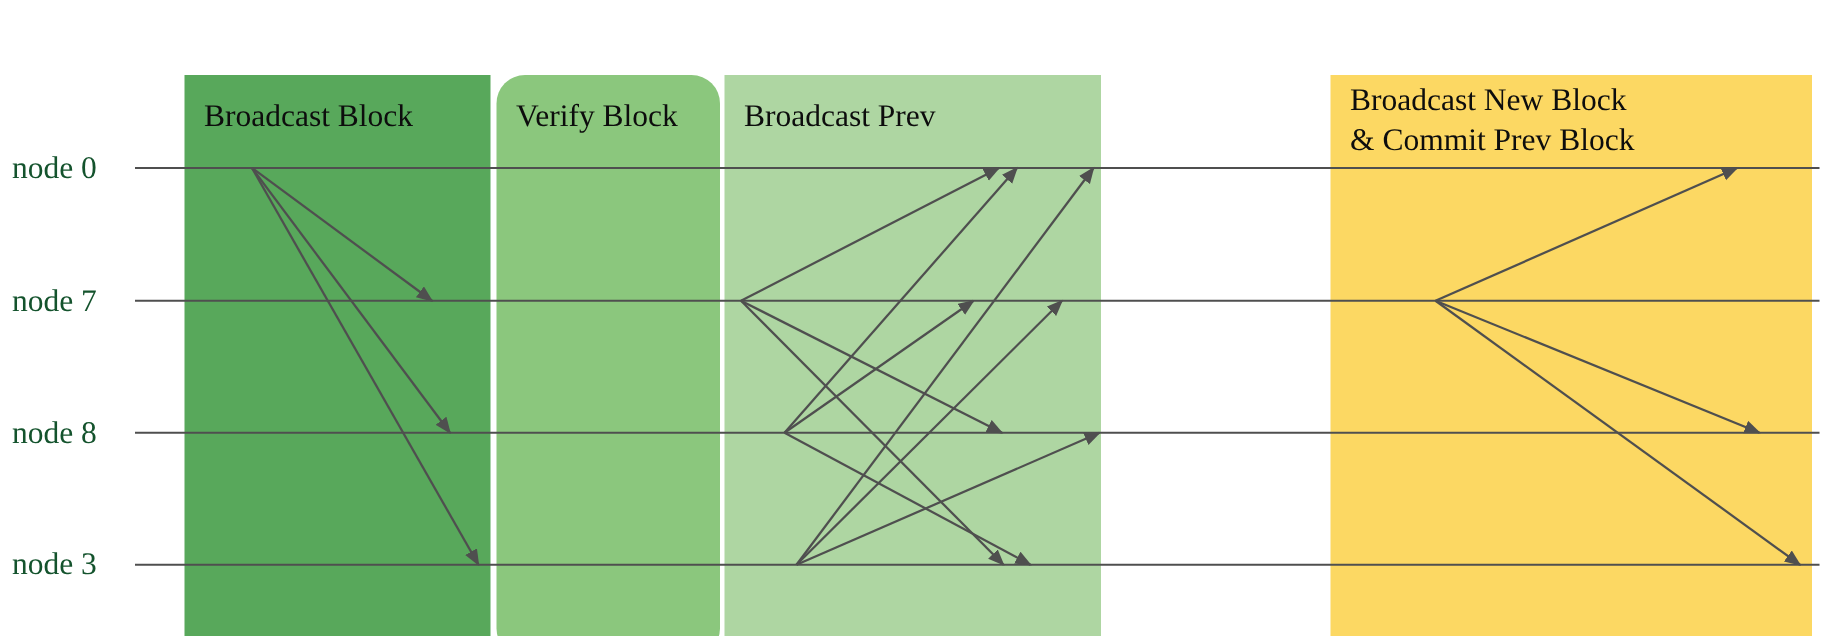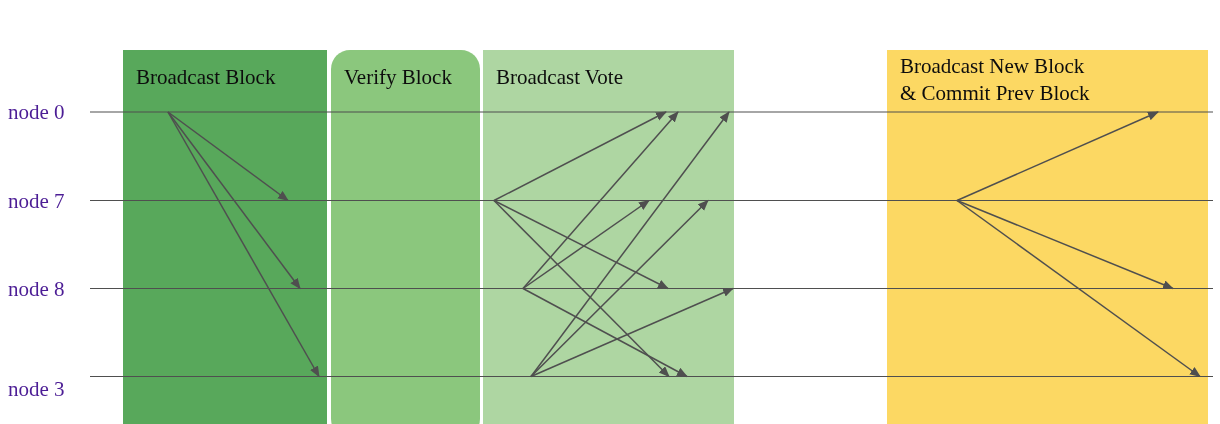--- a/index.html
+++ b/index.html
@@ -25,41 +25,41 @@
     white-space:pre-line;
   }
   .phase-label.two-line{
     padding-top:3px;
   }
   .node-label{
     position:absolute;
     left:8px;
     width:80px;
     font-size:21px;
-    color:#4c1d95;
+    color:#14532d;
     transform:translateY(-50%);
   }
   #overlay{
     position:absolute;
     left:0;top:0;
     pointer-events:none;
   }
 </style>
 </head>
 <body>
 
 <div id="canvas" style="width: 1220px; height: 424px; background: rgb(255, 255, 255);">
     <div class="phase-band" style="left: 123px; width: 204px; top: 22px; height: 388px; background: rgb(88, 168, 91);">
       <span class="phase-label">Broadcast Block</span>
     </div>
     <div class="phase-band" style="left: 331px; width: 149px; top: 22px; height: 388px; background: rgb(139, 199, 125); border-radius: 19px;">
       <span class="phase-label">Verify Block</span>
     </div>
     <div class="phase-band" style="left: 483px; width: 251px; top: 22px; height: 388px; background: rgb(174, 214, 162);">
-      <span class="phase-label">Broadcast Vote</span>
+      <span class="phase-label">Broadcast Prev</span>
     </div>
     <div class="phase-band" style="left: 887px; width: 321px; top: 22px; height: 388px; background: rgb(252, 216, 99);">
       <span class="phase-label two-line">Broadcast New Block
 &amp; Commit Prev Block</span>
     </div>
     <svg id="overlay" width="1220" height="424">
       <defs>
         <marker id="arrowhead" markerWidth="12" markerHeight="10" refX="10" refY="4.5" orient="auto" markerUnits="userSpaceOnUse">
           <path d="M0,0 L11,4.5 L0,9 Z" fill="#4f4f4f"></path>
         </marker>
@@ -80,14 +80,14 @@
       <line x1="531" y1="348.5" x2="729" y2="84" stroke="#4f4f4f" stroke-width="1.5" marker-end="url(#arrowhead)"></line>
       <line x1="531" y1="348.5" x2="708" y2="172.5" stroke="#4f4f4f" stroke-width="1.5" marker-end="url(#arrowhead)"></line>
       <line x1="531" y1="348.5" x2="733" y2="260.5" stroke="#4f4f4f" stroke-width="1.5" marker-end="url(#arrowhead)"></line>
       <line x1="957" y1="172.5" x2="1158" y2="84" stroke="#4f4f4f" stroke-width="1.5" marker-end="url(#arrowhead)"></line>
       <line x1="957" y1="172.5" x2="1173" y2="260.5" stroke="#4f4f4f" stroke-width="1.5" marker-end="url(#arrowhead)"></line>
       <line x1="957" y1="172.5" x2="1200" y2="348.5" stroke="#4f4f4f" stroke-width="1.5" marker-end="url(#arrowhead)"></line>
     </svg>
     <div class="node-label" style="top: 84px;">node 0</div>
     <div class="node-label" style="top: 172.5px;">node 7</div>
     <div class="node-label" style="top: 260.5px;">node 8</div>
-    <div class="node-label" style="top: 361px;">node 3</div>
+    <div class="node-label" style="top: 348px;">node 3</div>
   </div>
 
 </body></html>

